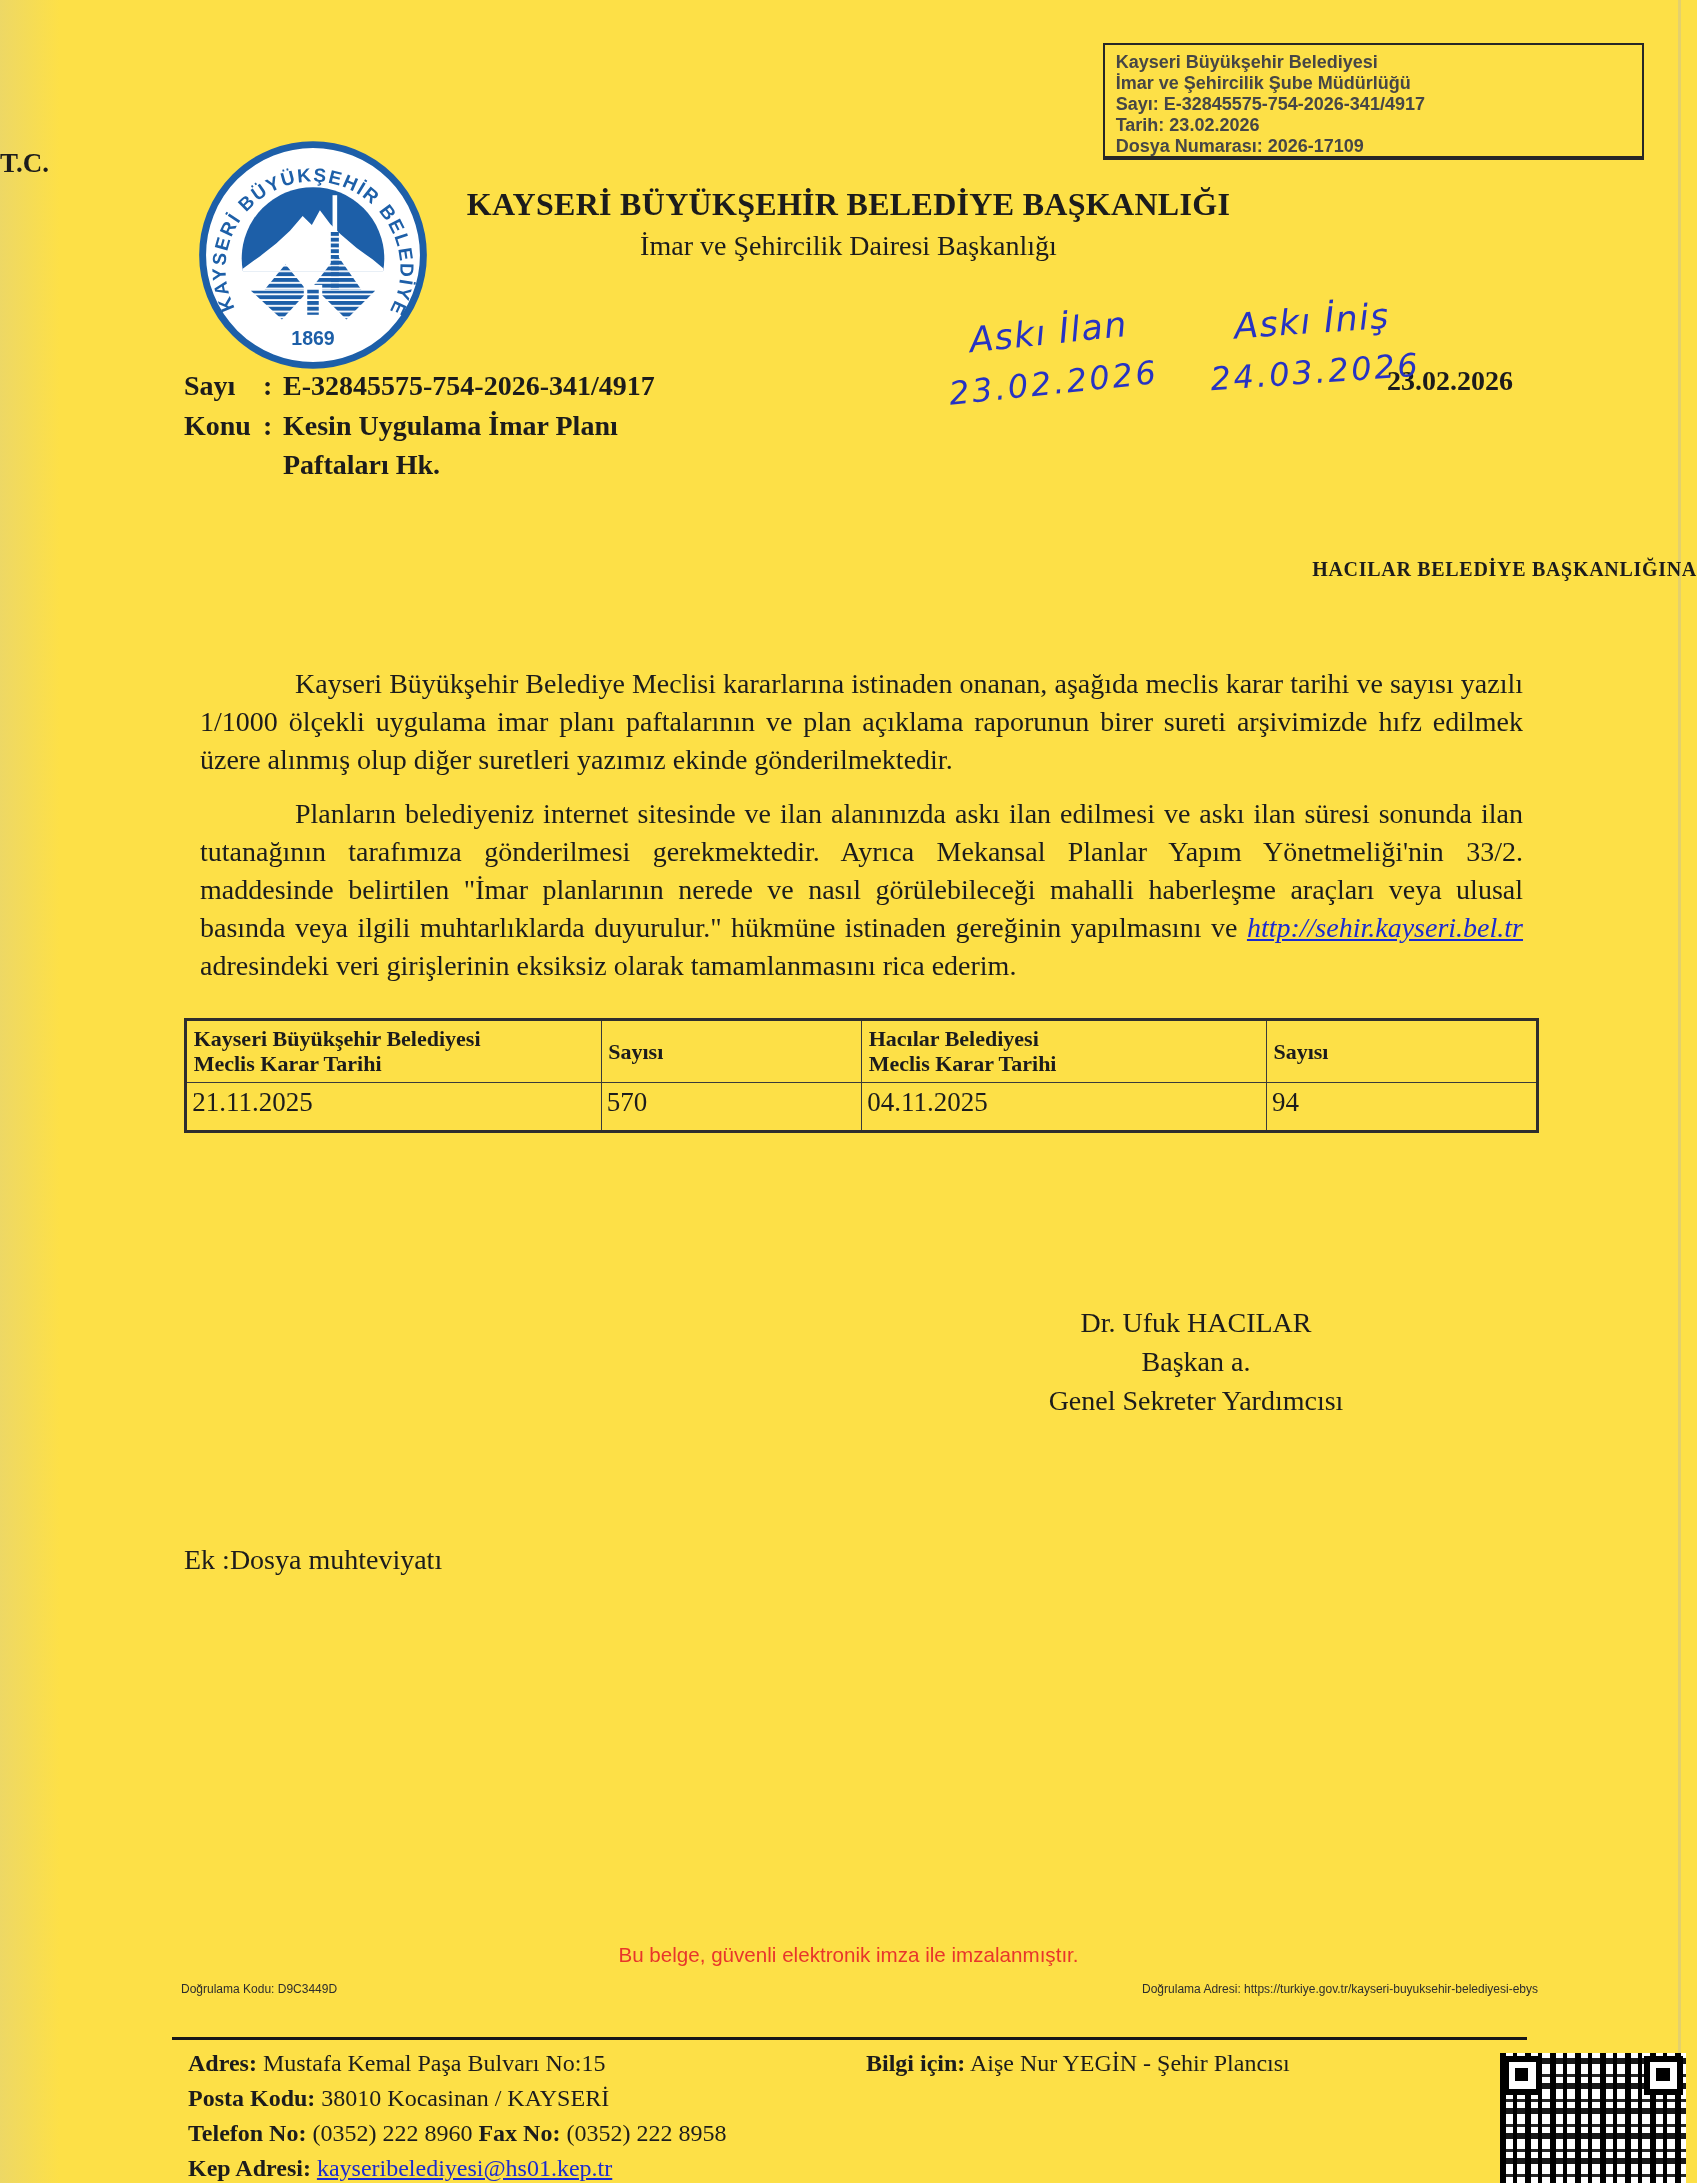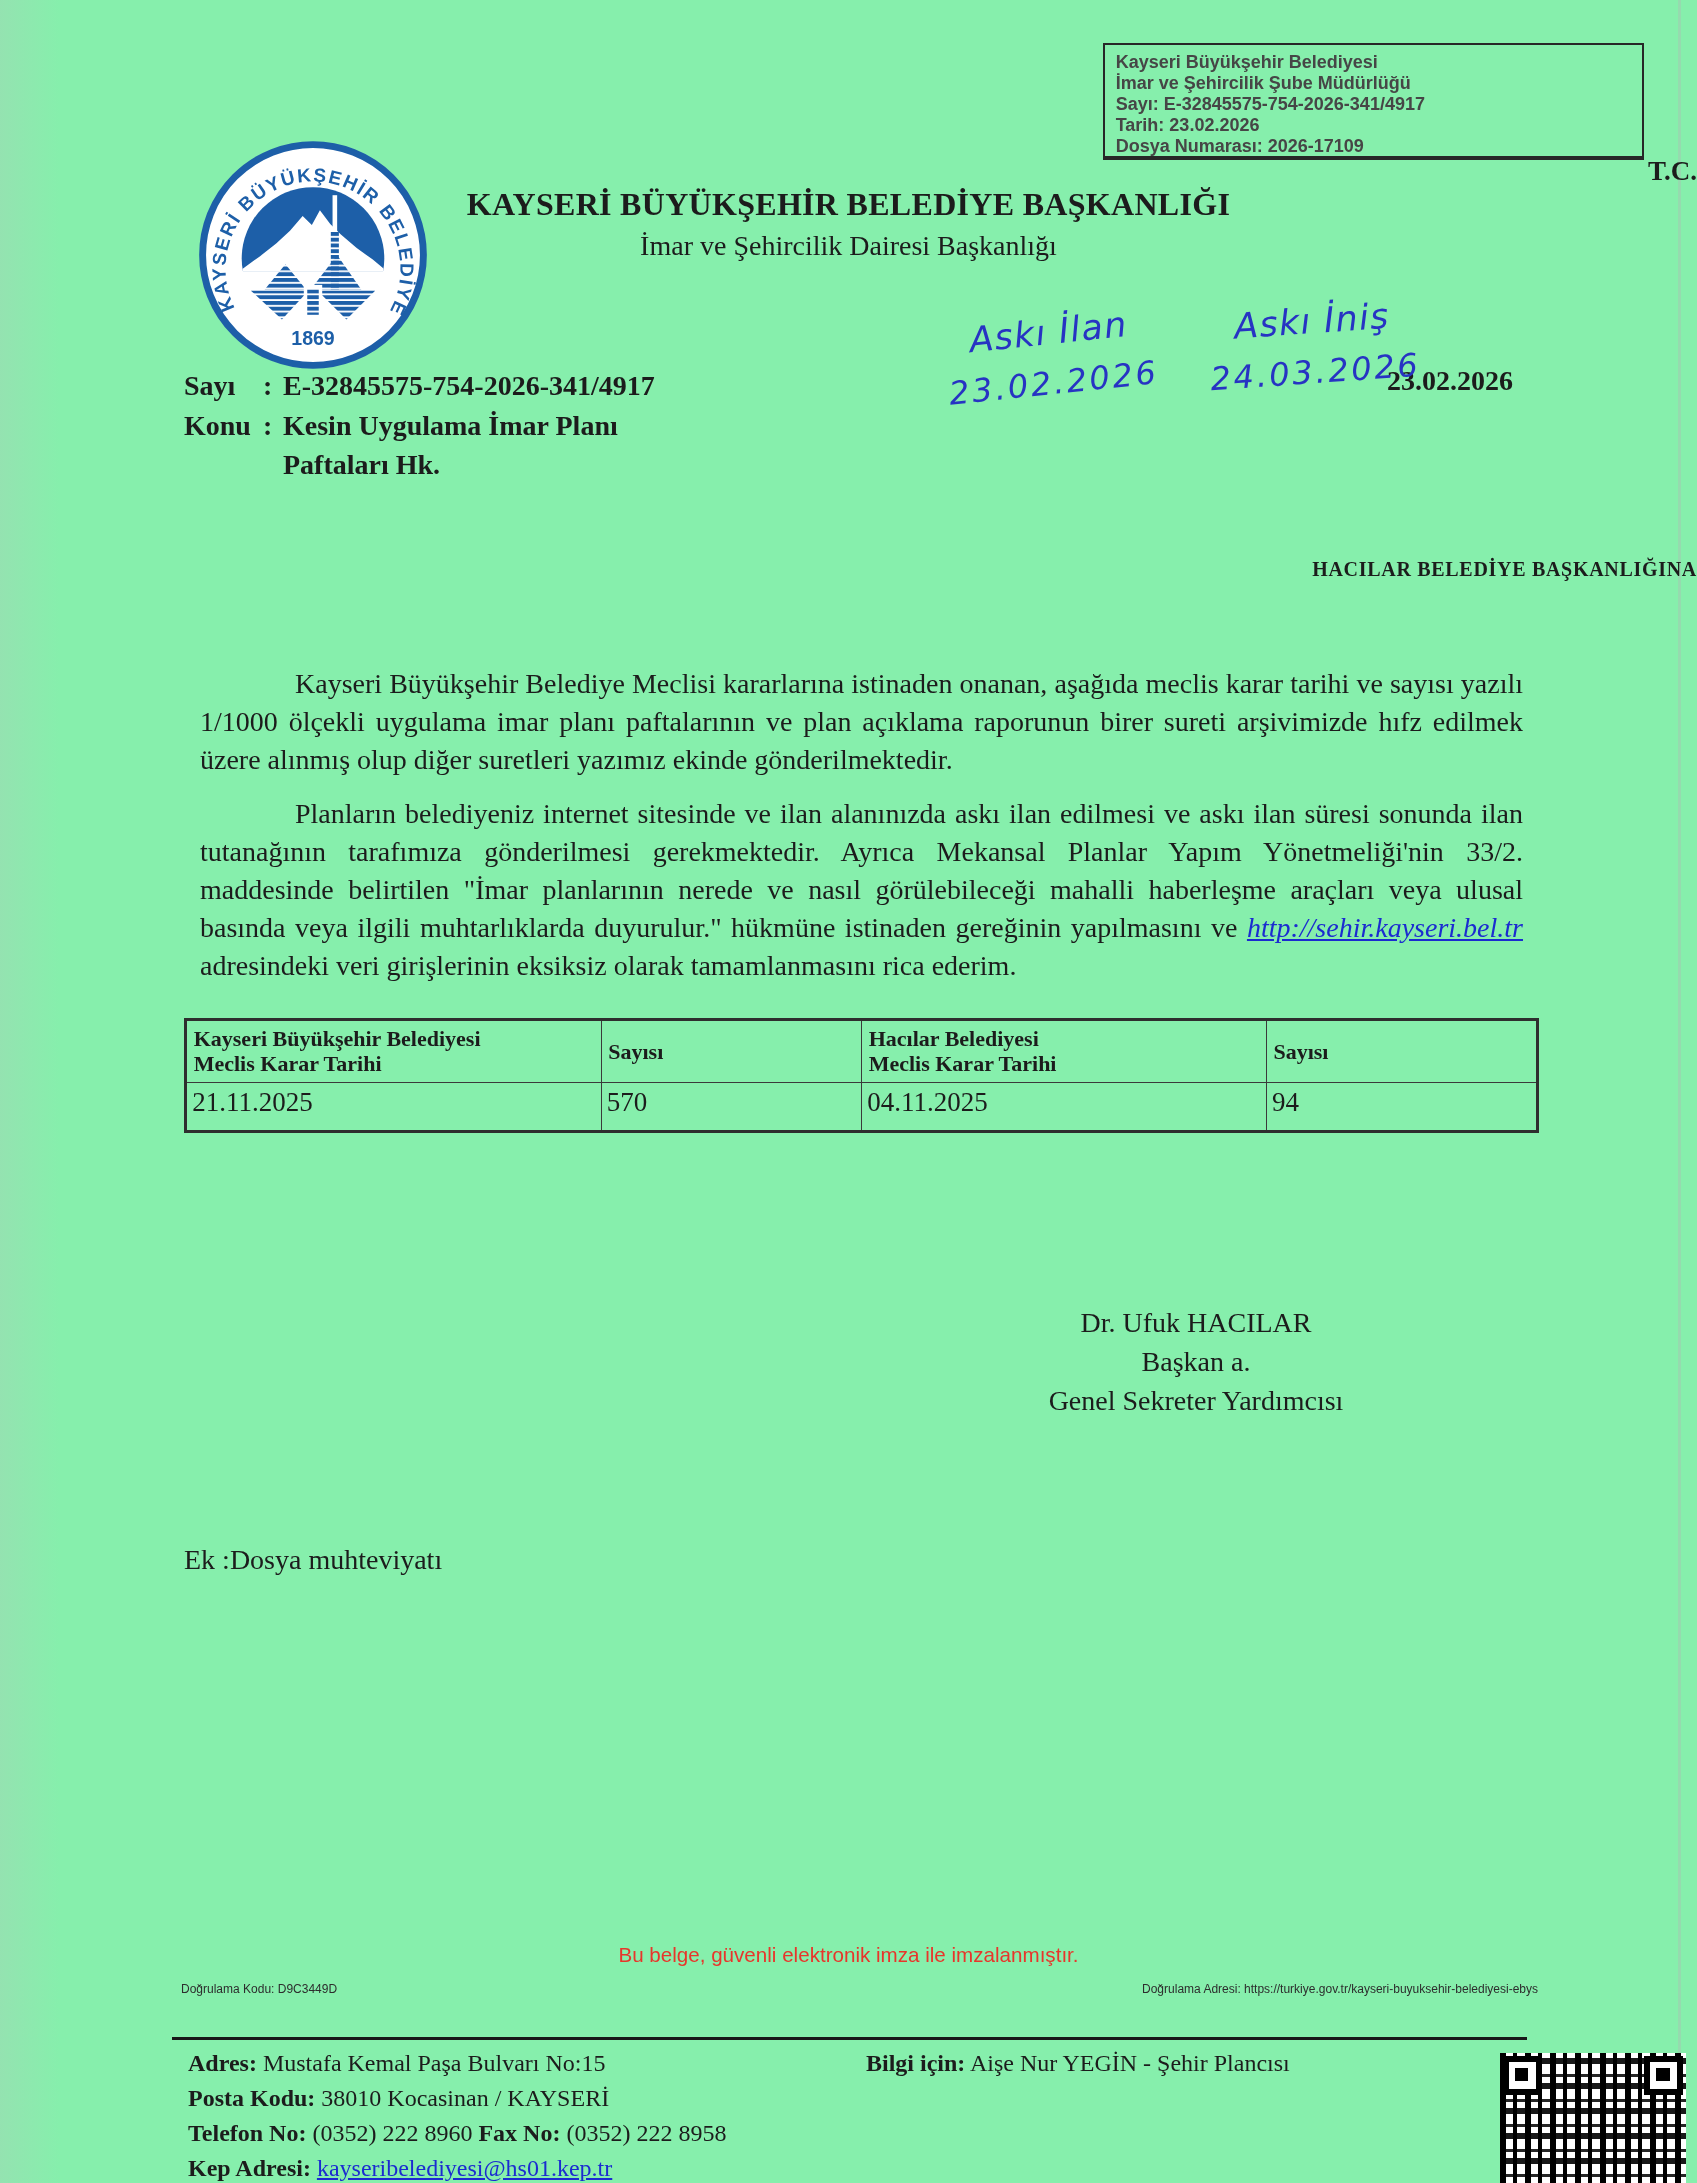--- a/index.html
+++ b/index.html
@@ -1,31 +1,31 @@
 <!DOCTYPE html>
 <html style="font-size:10.7px"><head>
 <meta charset="utf-8">
 <style>
   html,body{margin:0;padding:0;background:#ffffff;}
-  .page{position:relative;width:1697px;height:2183px;background:#86efac;overflow:hidden;
+  .page{position:relative;width:1697px;height:2183px;background:#fde047;overflow:hidden;
         font-family:"Liberation Serif", serif;color:#1c1c1c;}
   
   .scan-edge-left{position:absolute;left:0;top:0;width:60px;height:100%;
         background:linear-gradient(90deg,rgba(190,190,190,.25),rgba(255,255,255,0));}
   .scan-edge-right{position:absolute;left:1678px;top:0;width:2.7px;height:100%;background:rgba(180,180,180,.35);}
 
   
   .stamp-box{position:absolute;left:1103px;top:43px;width:541px;height:117px;box-sizing:border-box;
         border:2px solid #272727;border-bottom-width:4.7px;padding:6.7px 10.7px;
         font-family:"Liberation Sans", sans-serif;font-size:18px;line-height:21px;color:#464646;font-weight:bold;}
   .stamp-box div{white-space:nowrap;}
 
   
   .logo{position:absolute;left:198px;top:140px;width:230px;height:230px;}
-  .hdr-tc{position:absolute;left:0;width:1697px;top:148px;text-align:right;font-weight:bold;font-size:27px;margin-top:8px;}
+  .hdr-tc{position:absolute;left:0;width:1697px;top:148px;text-align:left;font-weight:bold;font-size:27px;}
   .hdr-title{position:absolute;left:0;width:1697px;top:186px;text-align:center;font-weight:bold;font-size:32px;letter-spacing:0.3px;}
   .hdr-sub{position:absolute;left:0;width:1697px;top:230px;text-align:center;font-size:28px;}
 
   
   .meta{position:absolute;left:184px;top:366px;font-size:28px;font-weight:bold;line-height:40px;}
   .meta-row{display:flex;}
   .meta-label{width:79px;}
   .meta-colon{width:20px;}
   .meta-cont{padding-left:99px;line-height:37px;}
   .date-printed{position:absolute;left:1387px;top:365px;font-size:28px;font-weight:bold;}

